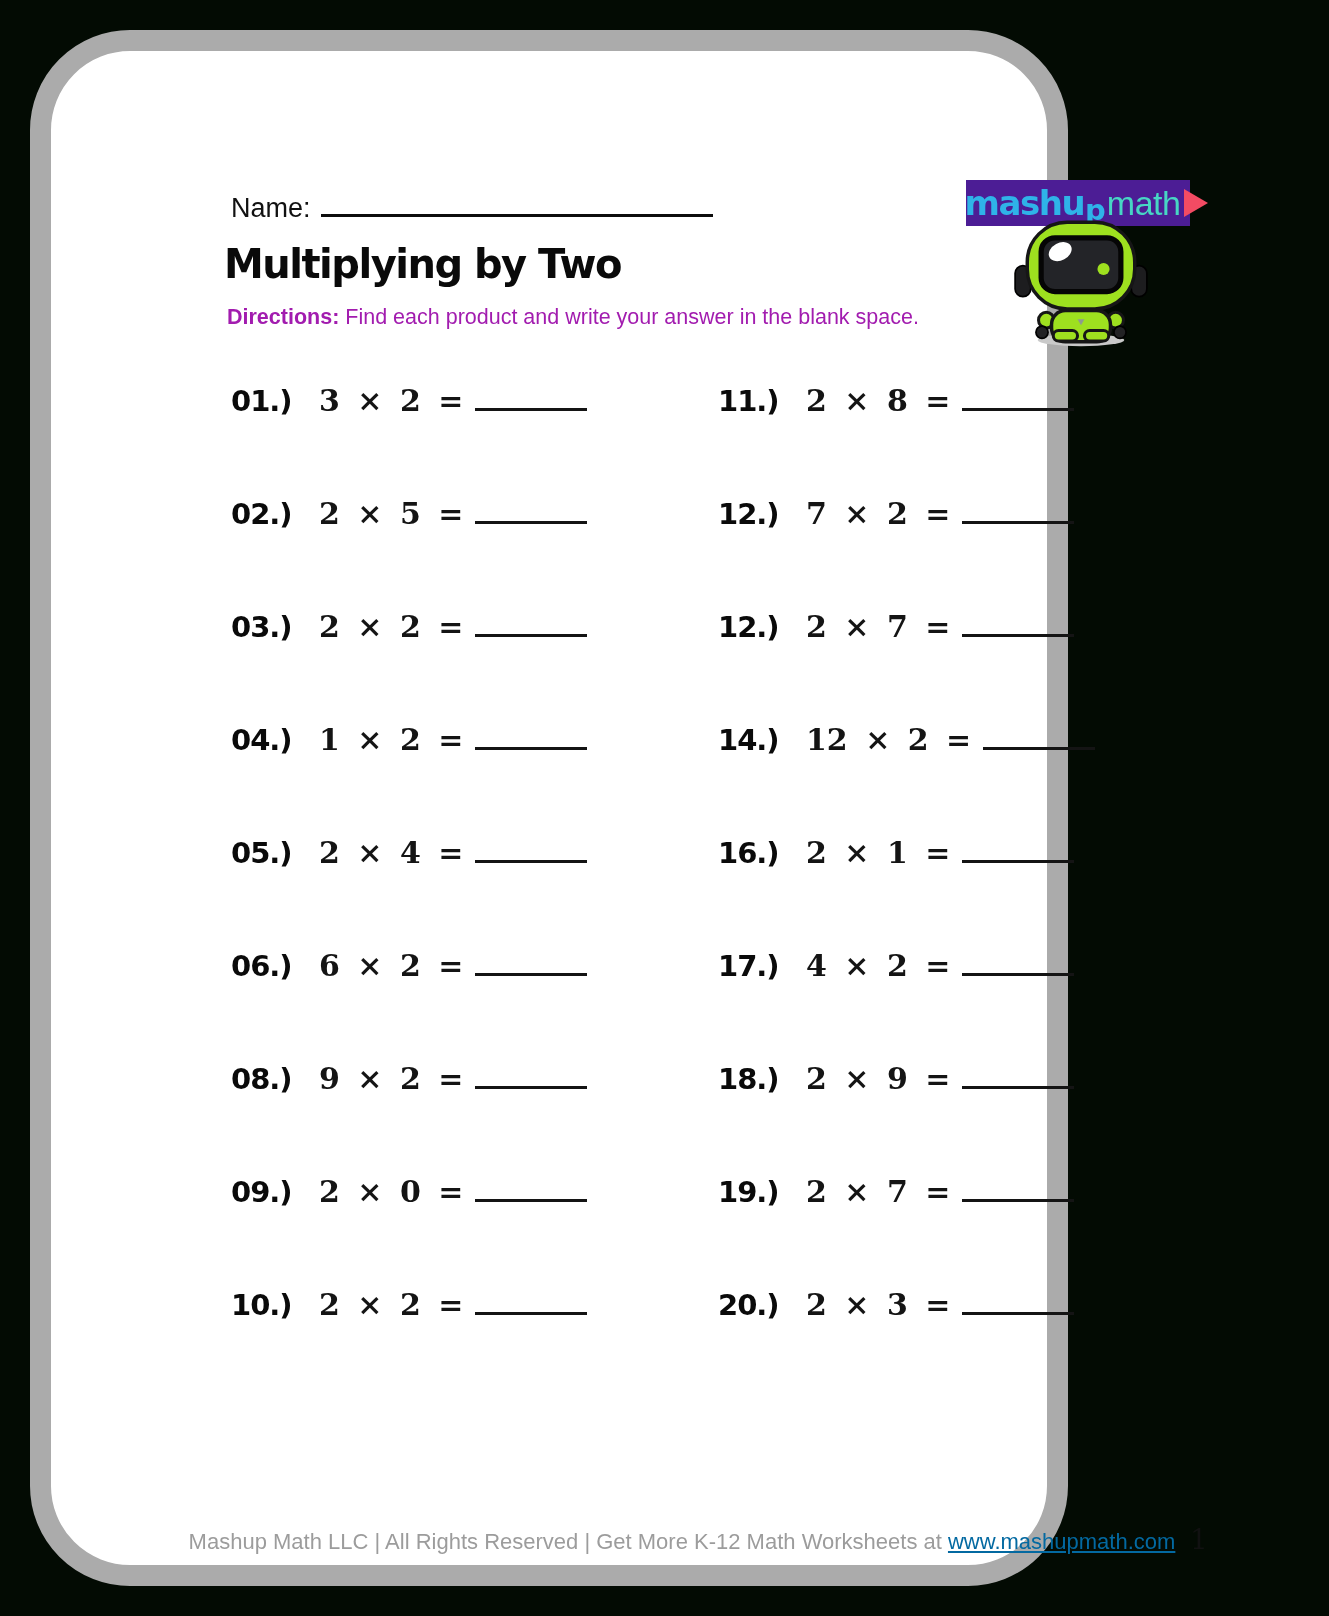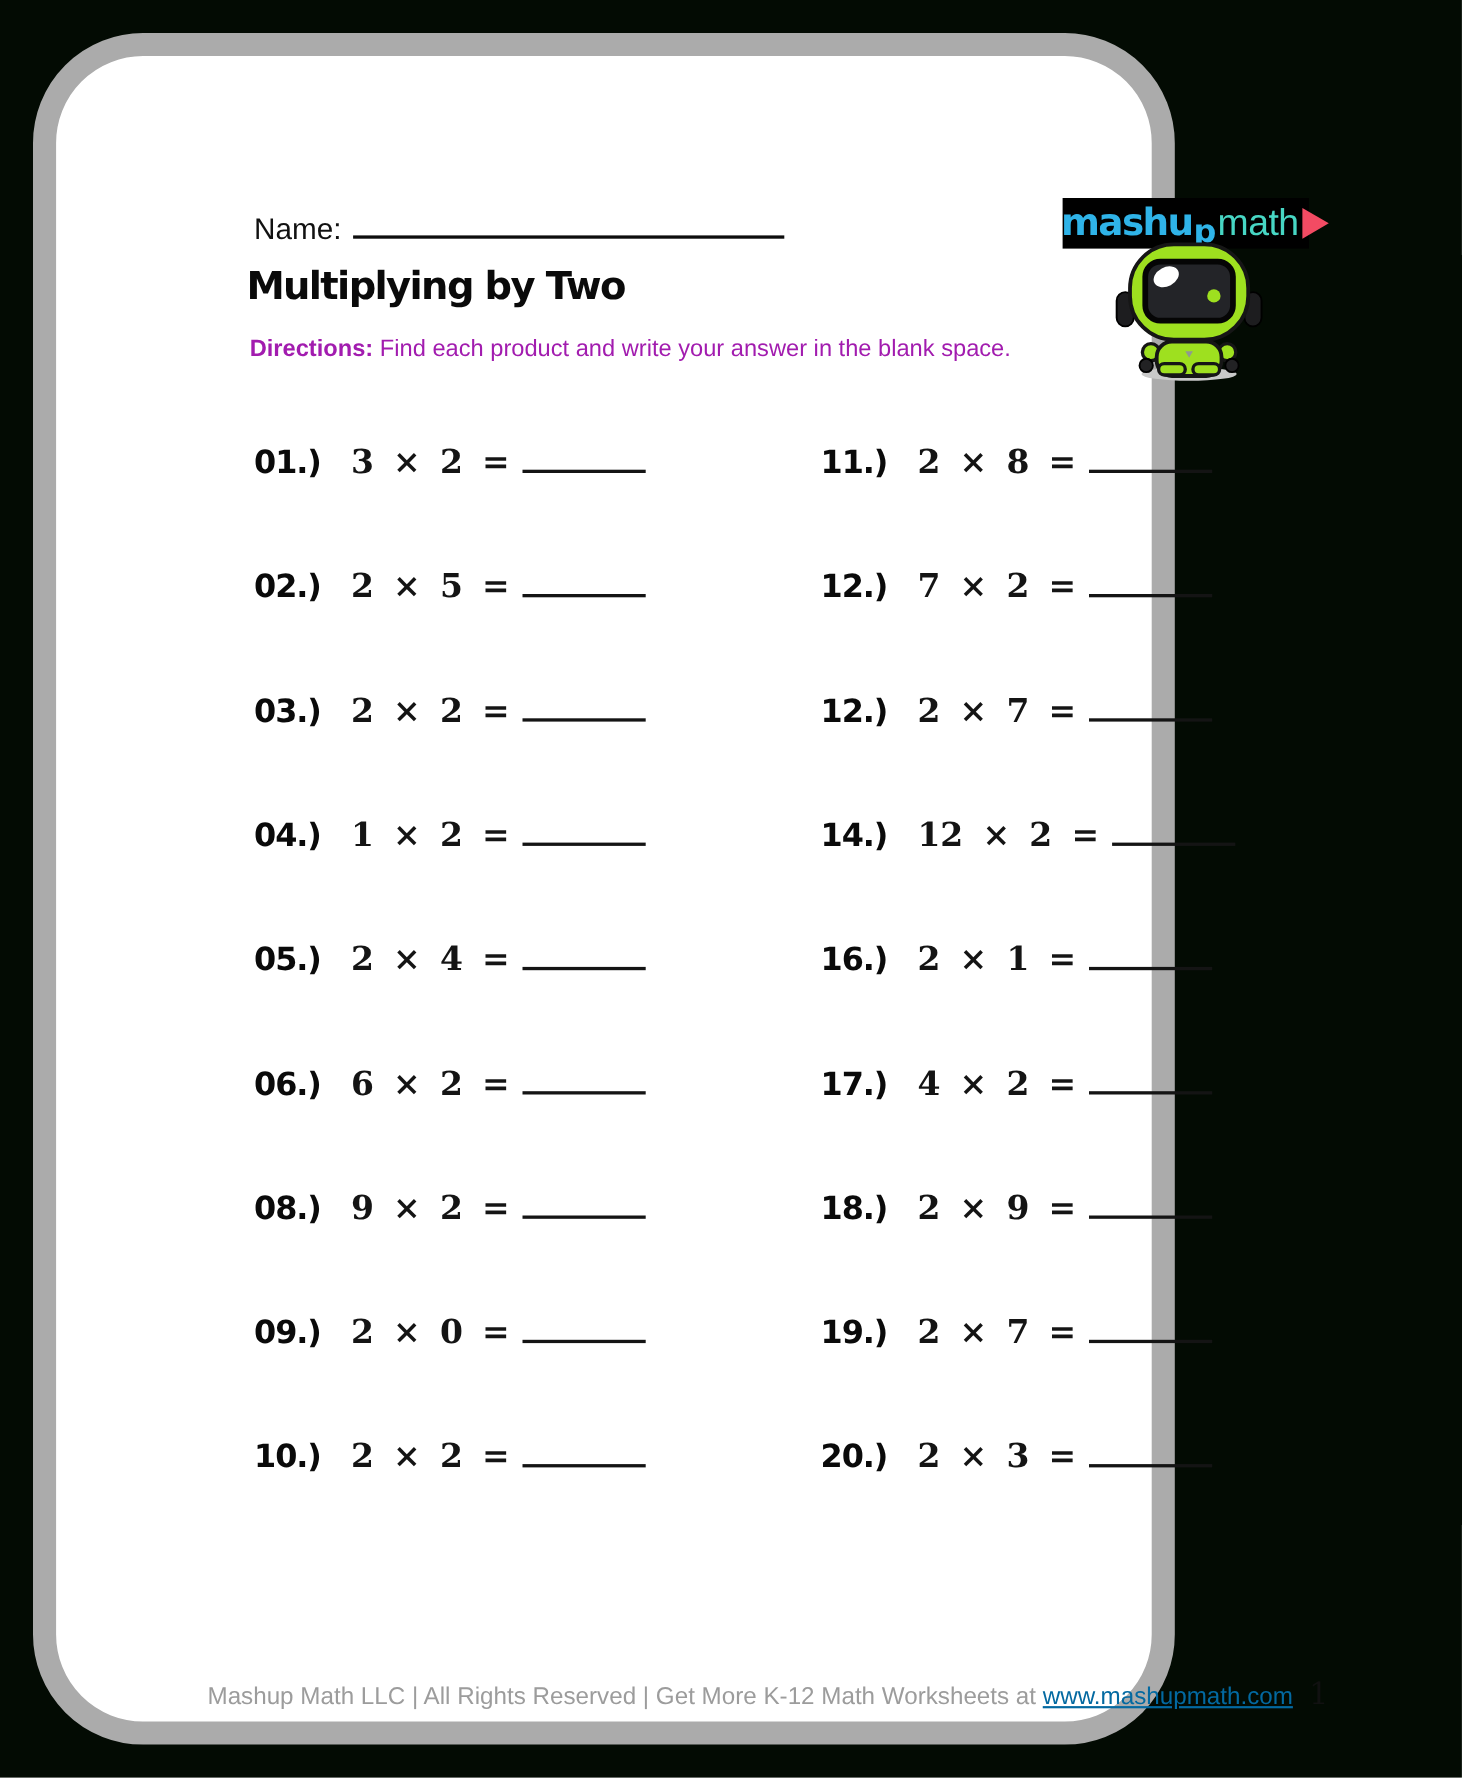--- a/index.html
+++ b/index.html
@@ -21,41 +21,41 @@
     position:absolute;left:180px;top:136px;font-size:27px;color:#111;
     display:flex;align-items:baseline;
   }
   .name-underline{
     display:inline-block;width:392px;height:1em;margin-left:10px;
     border-bottom:3px solid #0d0d0d;
   }
   
   .logo-banner{
     position:absolute;left:915px;top:129px;width:224px;height:46px;
-    background:#000000;display:flex;align-items:center;justify-content:center;
+    background:#4c1d95;display:flex;align-items:center;justify-content:center;
     overflow:visible;
   }
   .logo-part1{font-family:"DejaVu Sans",sans-serif;font-weight:800;font-size:34px;color:#2fb3e8;letter-spacing:-1.5px;}
   .logo-part2{font-family:"DejaVu Sans",sans-serif;font-weight:800;font-size:29px;color:#2fb3e8;position:relative;top:7px;margin:0 1px;}
   .logo-part3{font-family:"Liberation Sans",sans-serif;font-weight:400;font-size:34px;color:#47d6c4;letter-spacing:-0.5px;}
   .logo-play{margin-left:3px;margin-right:-18px;flex:none;}
   
   .robot-wrap{position:absolute;left:952px;top:166px;width:156px;height:130px;}
   
   .page-title{
     position:absolute;left:173px;top:190px;
-    font-family:"DejaVu Sans",sans-serif;font-weight:800;font-size:35px;
+    font-family:"DejaVu Sans",sans-serif;font-weight:800;font-size:40px;
     letter-spacing:-1.5px;color:#0a0a0a;
   }
   .directions{position:absolute;left:176px;top:254px;font-size:21.5px;color:#a21caf;}
   .directions b{font-weight:700;}
   
   #problems{
-    position:absolute;left:180px;top:320px;width:1060px;
-    display:grid;grid-template-columns:487px 1fr;gap:28px;
+    position:absolute;left:180px;top:300px;width:1060px;
+    display:grid;grid-template-columns:487px 1fr;
   }
   .pcol{display:grid;grid-auto-rows:113px;}
   .prow{display:flex;align-items:baseline;padding-top:32px;box-sizing:border-box;}
   .pnum{
     flex:none;width:88px;
     font-family:"DejaVu Sans",sans-serif;font-weight:800;font-size:29px;
     letter-spacing:-1px;color:#0a0a0a;
   }
   .pexpr{
     font-family:"DejaVu Serif","Liberation Serif",serif;font-weight:700;

